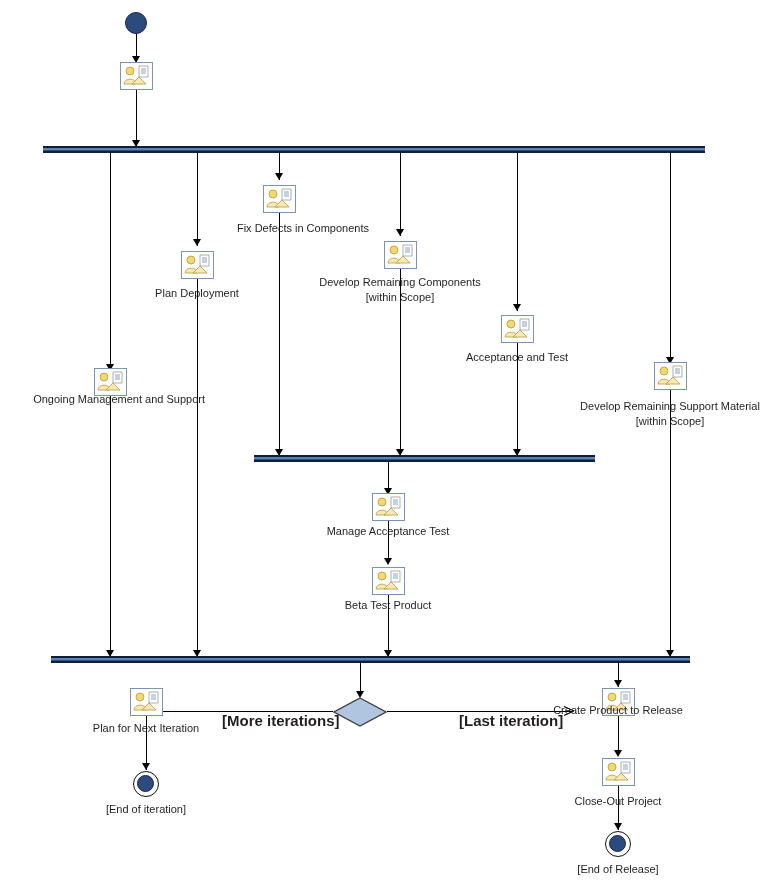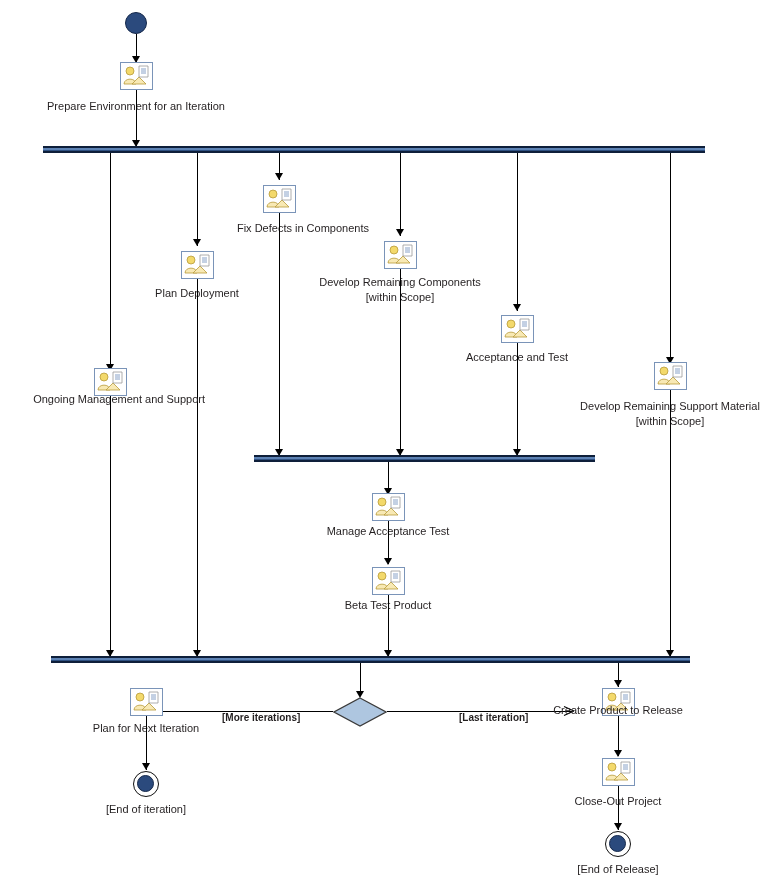--- a/index.html
+++ b/index.html
@@ -55,21 +55,21 @@
 
   
   .vline{position:absolute;width:1px;background:#000000;}
   .hline{position:absolute;height:1px;background:#000000;}
   .arrow-down{
     position:absolute;width:0;height:0;
     border-left:4px solid transparent;border-right:4px solid transparent;
     border-top:7px solid #000000;
   }
   .guard-label{
-    position:absolute;font-size:10px;font-weight:bold;color:#231f20;white-space:pre;text-align:right;
+    position:absolute;font-size:15px;font-weight:bold;color:#231f20;white-space:pre;text-align:right;
   }
   svg.arrowhead{position:absolute;overflow:visible;}
 </style>
 </head>
 <body>
 
 <div id="canvas">
 
   <div class="initial-node" style="left:125px;top:12px;"></div>
   <div class="vline" style="left:136px;top:34px;height:28px;"></div>
@@ -78,21 +78,20 @@
   <div class="activity-icon" style="left:120px;top:62px;">
     <svg width="31" height="26" viewBox="0 0 31 26">
       <rect x="0.5" y="0.5" width="30" height="25" fill="#ffffff" stroke="none"></rect>
       <circle cx="9" cy="8" r="4" fill="#f3d96b" stroke="#b89b3a" stroke-width="0.8"></circle>
       <path d="M3 21 C3 14.5 15 14.5 15 21 Z" fill="#f8e9b4" stroke="#b89b3a" stroke-width="0.8"></path>
       <path d="M11 21 L18 14 L25 21 Z" fill="#f8e9b4" stroke="#b89b3a" stroke-width="0.8"></path>
       <path d="M18 3 L27 3 L27 14 L18 14 Z" fill="#ffffff" stroke="#9a9a9a" stroke-width="0.8"></path>
       <path d="M20 6 h5 M20 8 h5 M20 10 h5" stroke="#6b8cba" stroke-width="0.8"></path>
     </svg>
   </div>
-  <div class="act-label" style="left:36px;top:99px;width:200px;">Prepare Environment for an Iteration</div>
   <div class="vline" style="left:136px;top:90px;height:57px;"></div>
   <div class="arrow-down" style="left:132px;top:140px;"></div>
 
   <div class="bar" style="left:43px;top:146px;width:662px;">
       <div class="hl"></div>
     </div>
 
   <div class="vline" style="left:110px;top:153px;height:218px;"></div>
   <div class="arrow-down" style="left:106px;top:364px;"></div>
 

